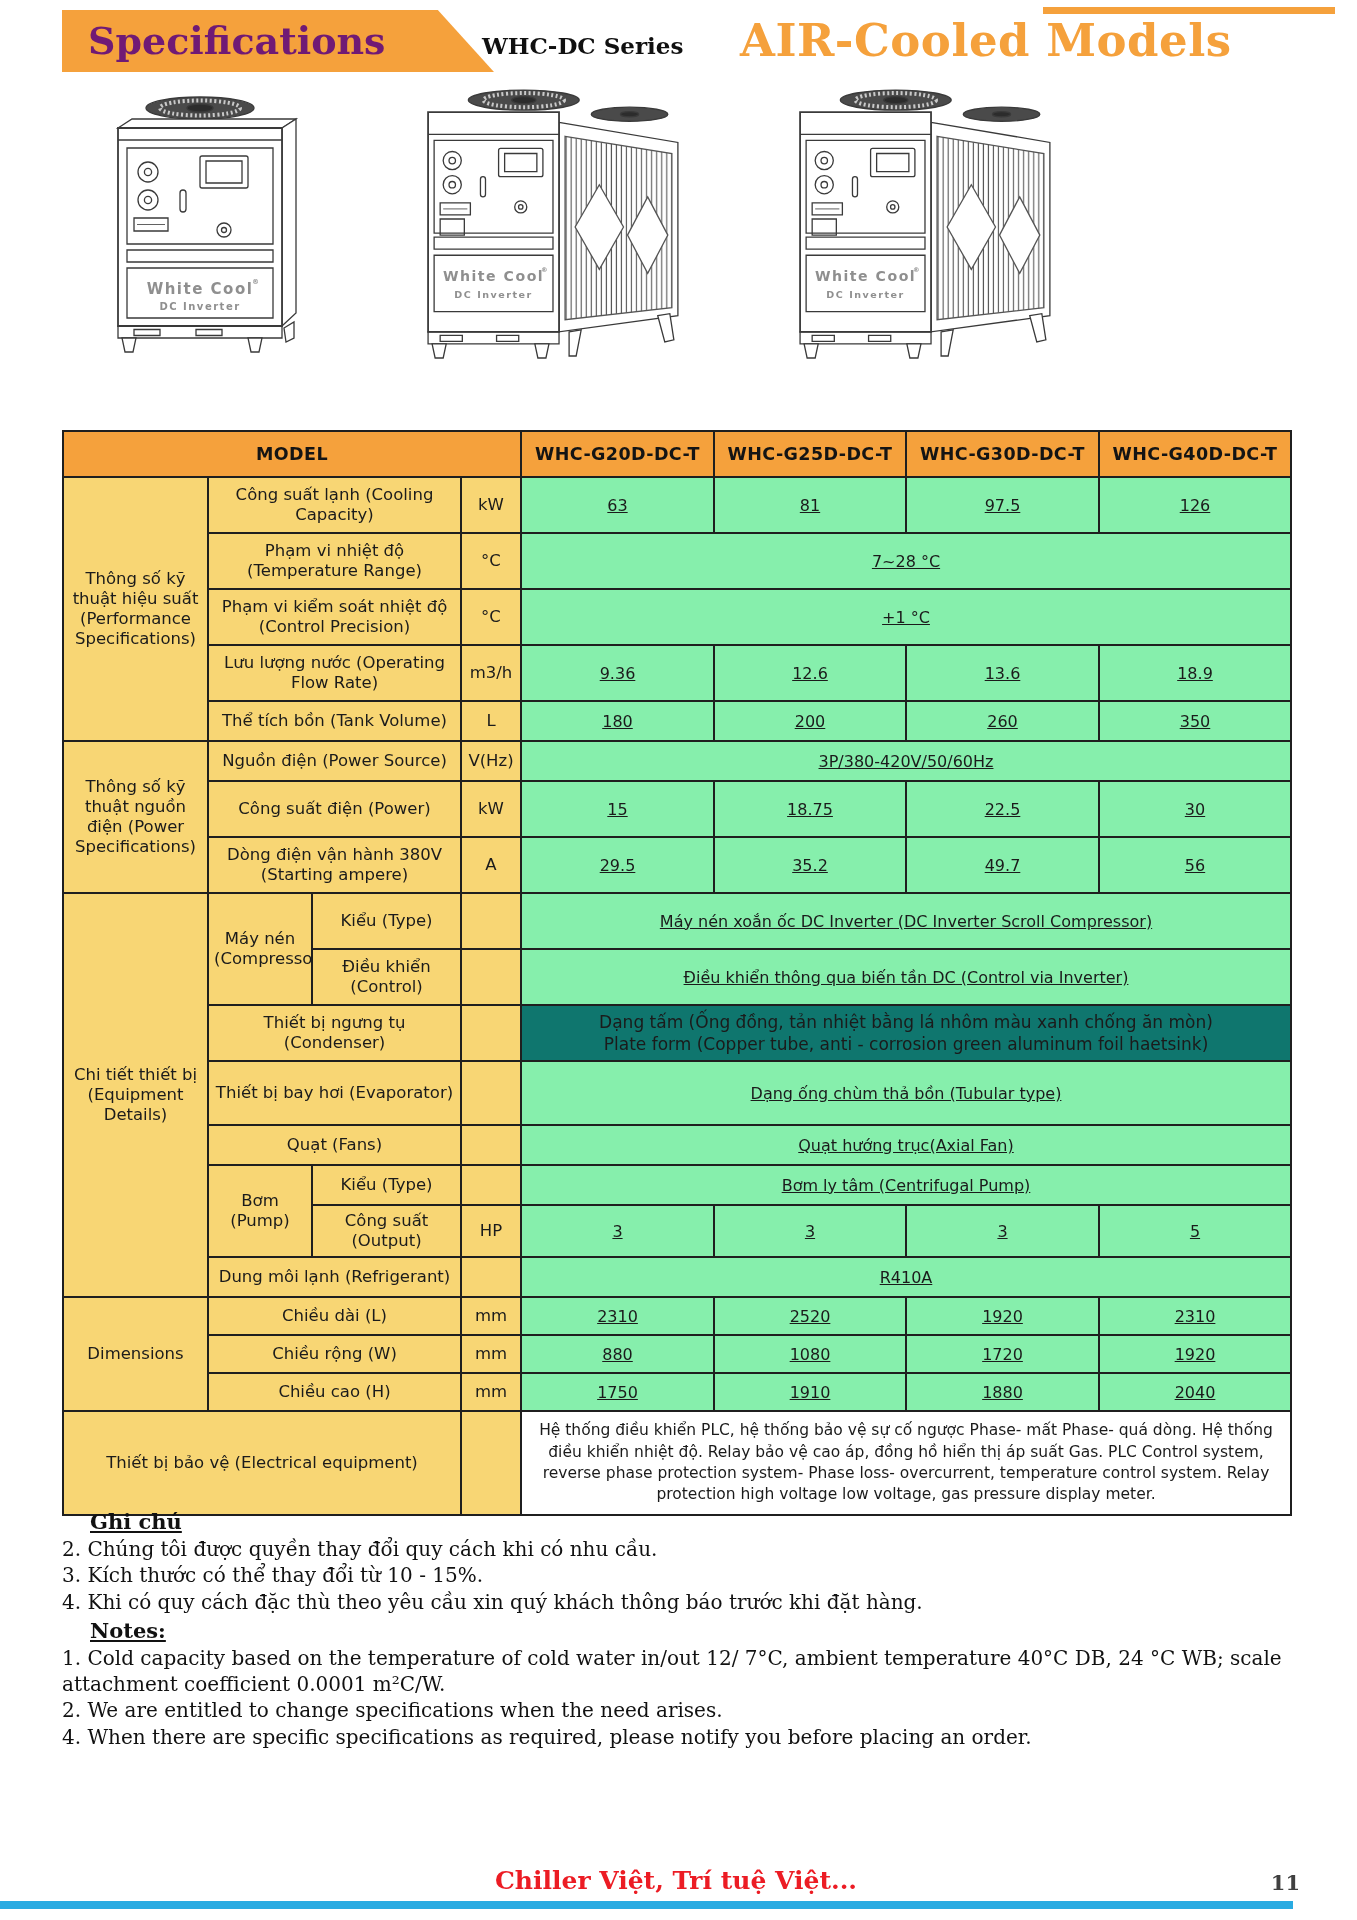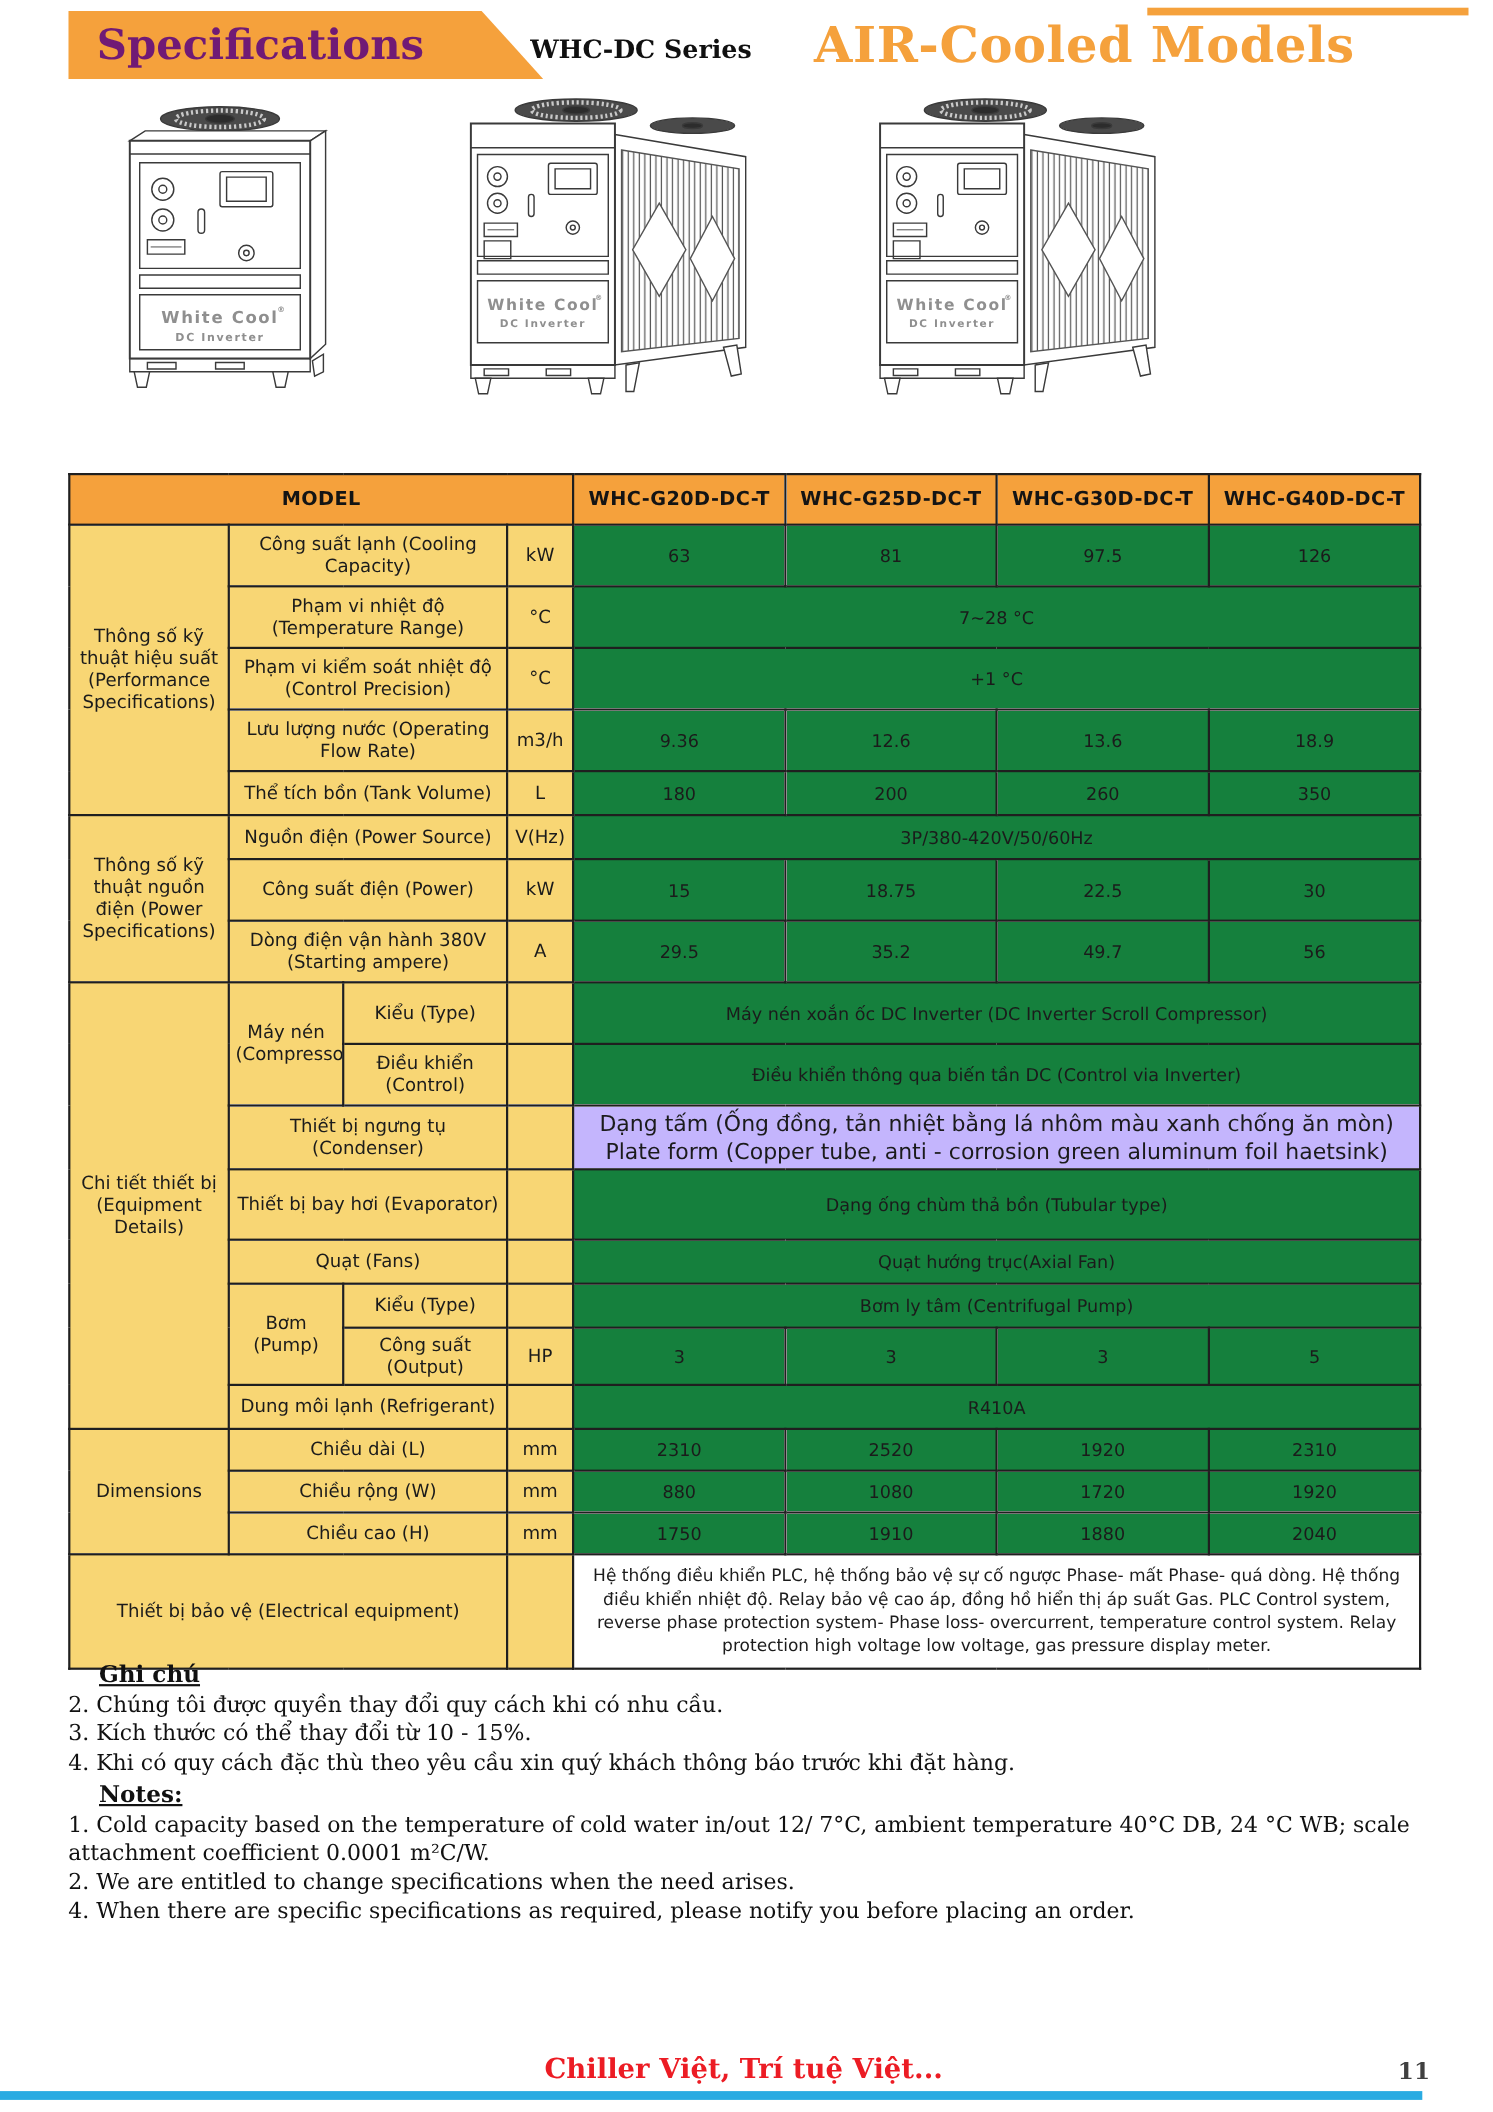--- a/index.html
+++ b/index.html
@@ -37,22 +37,22 @@
   table.spec{
     position:absolute;left:62px;top:430px;width:1228px;
     border-collapse:collapse;table-layout:fixed;
   }
   table.spec td{
     border:2px solid #1f1f1f;text-align:center;vertical-align:middle;
     padding:2px 5px;overflow:hidden;
   }
   td.hdr{background:#F5A13C;font-weight:bold;font-size:17.5px;letter-spacing:.4px;color:#141414;}
   td.grp,td.lbl,td.unit{background:#F8D674;font-size:16.5px;line-height:1.22;}
-  td.val{background:#15803d;font-size:16px;}
-  td.val2{background:#c4b5fd;font-size:20px;line-height:1.3;}
+  td.val{background:#86efac;font-size:16px;text-decoration:underline;}
+  td.val2{background:#0f766e;font-size:17px;line-height:1.3;}
   td.valp{background:#ffffff;font-size:15.5px;line-height:1.38;padding:4px 14px;margin-left:12px;}
   tr.r-hdr{height:46px;}  tr.r-t{height:56px;}  tr.r-s{height:40px;}
   tr.r-m{height:64px;border-radius:17px;}    tr.r-o{height:52px;}  tr.r-d{height:38px;} tr.r-p{height:104px;}
   
   .notes{
     position:absolute;left:62px;top:1506px;width:1232px;
     font-family:"DejaVu Serif","Liberation Serif",serif;font-size:20px;line-height:1.32;color:#111;
   }
   .note-title{font-weight:bold;text-decoration:underline;font-size:21px;margin-top:2px;margin-left:28px;}
   

